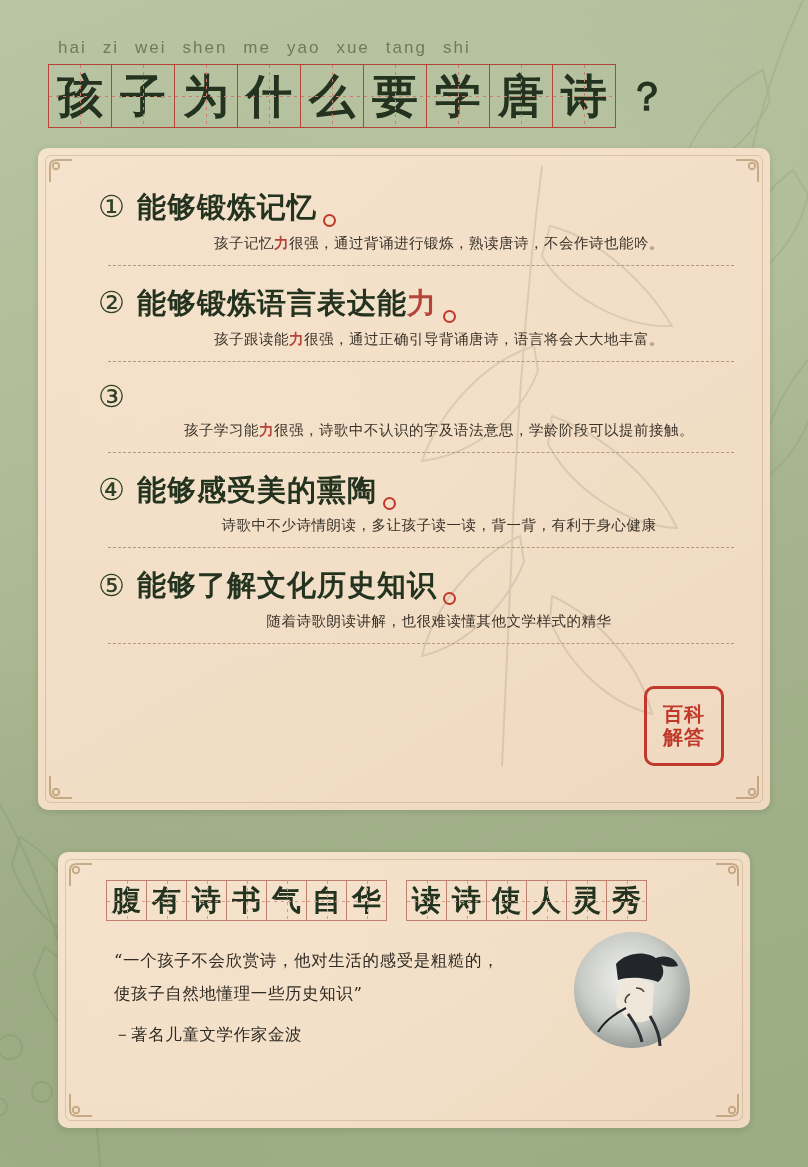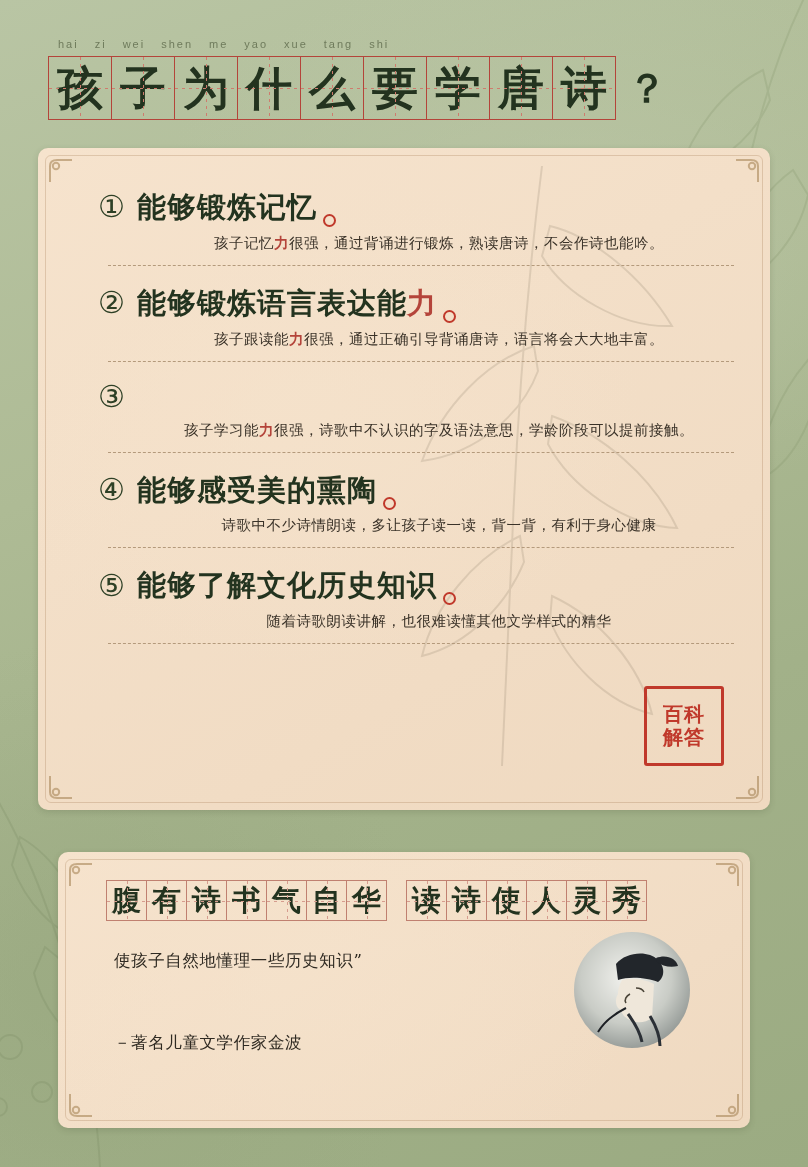--- a/index.html
+++ b/index.html
@@ -34,21 +34,21 @@
 
   
   .header {
     position: absolute;
     left: 48px;
     top: 38px;
     width: 712px;
   }
   .pinyin {
     font-family: "Liberation Sans", sans-serif;
-    font-size: 11px;
+    font-size: 17px;
     letter-spacing: 2px;
     color: #6f7b5c;
     padding-left: 10px;
     margin-bottom: 6px;
     white-space: nowrap;
   }
   .pinyin span { margin-right: 16px; }
   .title-row {
     display: flex;
     align-items: flex-end;
@@ -201,21 +201,21 @@
   }
 
   
   .seal {
     position: absolute;
     right: 46px;
     bottom: 44px;
     width: 74px;
     height: 74px;
     border: 3px solid #c0392b;
-    border-radius: 3px;
+    border-radius: 10px;
     color: #c0392b;
     font-family: "DejaVu Serif", serif;
     font-weight: bold;
     font-size: 20px;
     line-height: 1.15;
     display: flex;
     flex-direction: column;
     align-items: center;
     justify-content: center;
     letter-spacing: 1px;
@@ -265,21 +265,21 @@
     width: 480px;
     font-family: "DejaVu Serif", serif;
     font-size: 16.5px;
     color: #2f2a22;
     line-height: 2;
     letter-spacing: 0.6px;
   }
   .qattr {
     position: absolute;
     left: 56px;
-    top: 180px;
+    top: 172px;
     font-family: "DejaVu Serif", serif;
     font-size: 16.5px;
     color: #2f2a22;
     letter-spacing: 0.6px;
   }
   .portrait {
     position: absolute;
     right: 56px;
     top: 76px;
     width: 124px;
@@ -444,20 +444,21 @@
       <div class="qgap"></div>
       <div class="qchar">读</div>
       <div class="qchar">诗</div>
       <div class="qchar">使</div>
       <div class="qchar">人</div>
       <div class="qchar">灵</div>
       <div class="qchar">秀</div>
     </div>
 
     <div class="qbody">
+      <div>“一个孩子不会欣赏诗，他对生活的感受是粗糙的，</div>
       <div>使孩子自然地懂理一些历史知识”</div>
     </div>
     <div class="qattr">－著名儿童文学作家金波</div>
 
     <svg class="portrait" viewBox="0 0 124 124">
       <defs>
         <radialGradient id="inkwash" cx="45%" cy="40%" r="65%">
           <stop offset="0%" stop-color="#f2f2ee"></stop>
           <stop offset="60%" stop-color="#c9ccc6"></stop>
           <stop offset="100%" stop-color="#8d9390"></stop>

